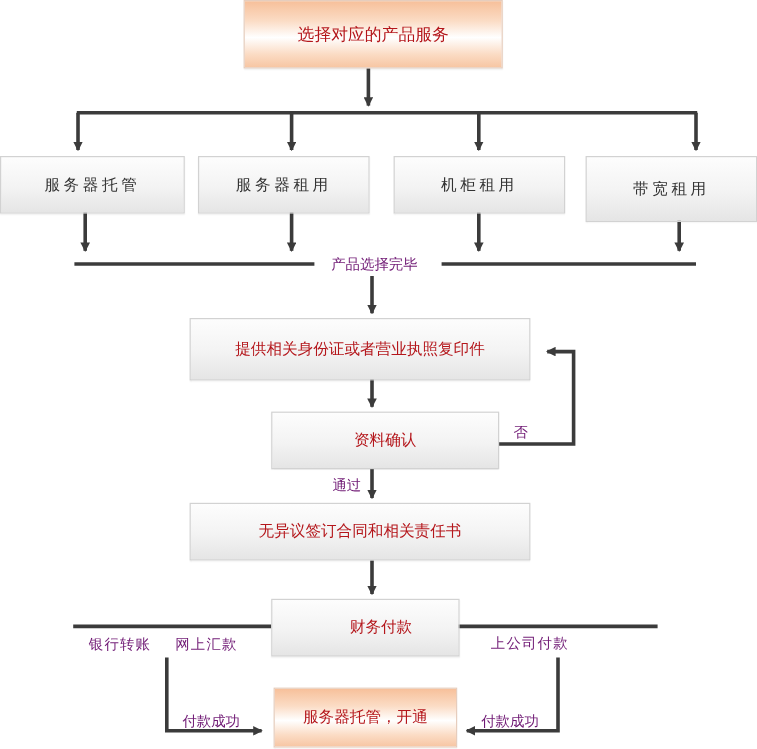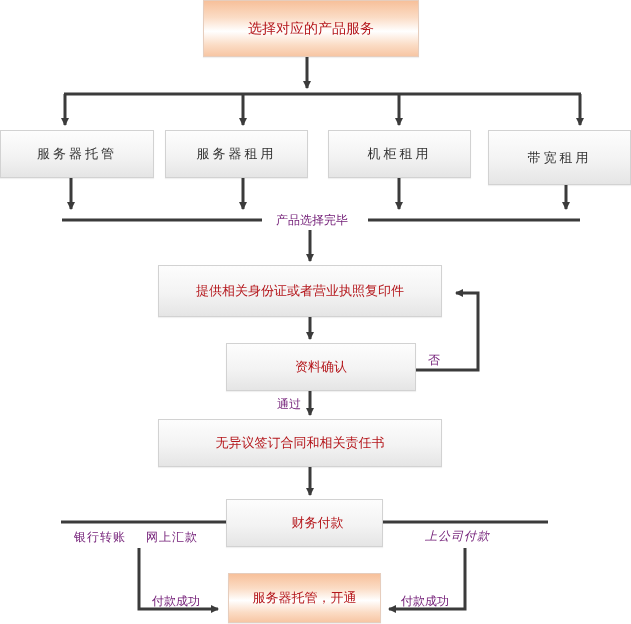--- a/index.html
+++ b/index.html
@@ -89,19 +89,19 @@
 <div class="box gray" style="left:158px;top:419px;width:284px;height:48px;">
   <span class="t red">无异议签订合同和相关责任书</span>
 </div>
 
 <div class="box gray" style="left:226px;top:499px;width:157px;height:48px;padding-left:26px;">
   <span class="t red">财务付款</span>
 </div>
 
 <span class="lbl" style="left:74px;top:529px;letter-spacing:1px;">银行转账</span>
 <span class="lbl" style="left:146px;top:529px;letter-spacing:1px;">网上汇款</span>
-<span class="lbl" style="left:425px;top:528px;letter-spacing:1px;font-style:italic;">上公司付款</span>
+<span class="lbl" style="left:409px;top:528px;letter-spacing:1px;">上公司付款</span>
 <span class="lbl" style="left:152px;top:593px;">付款成功</span>
 <span class="lbl" style="left:401px;top:593px;">付款成功</span>
 
 <div class="box orange" style="left:228px;top:573px;width:153px;height:50px;">
   <span class="t red">服务器托管，开通</span>
 </div>
 
 </body></html>

